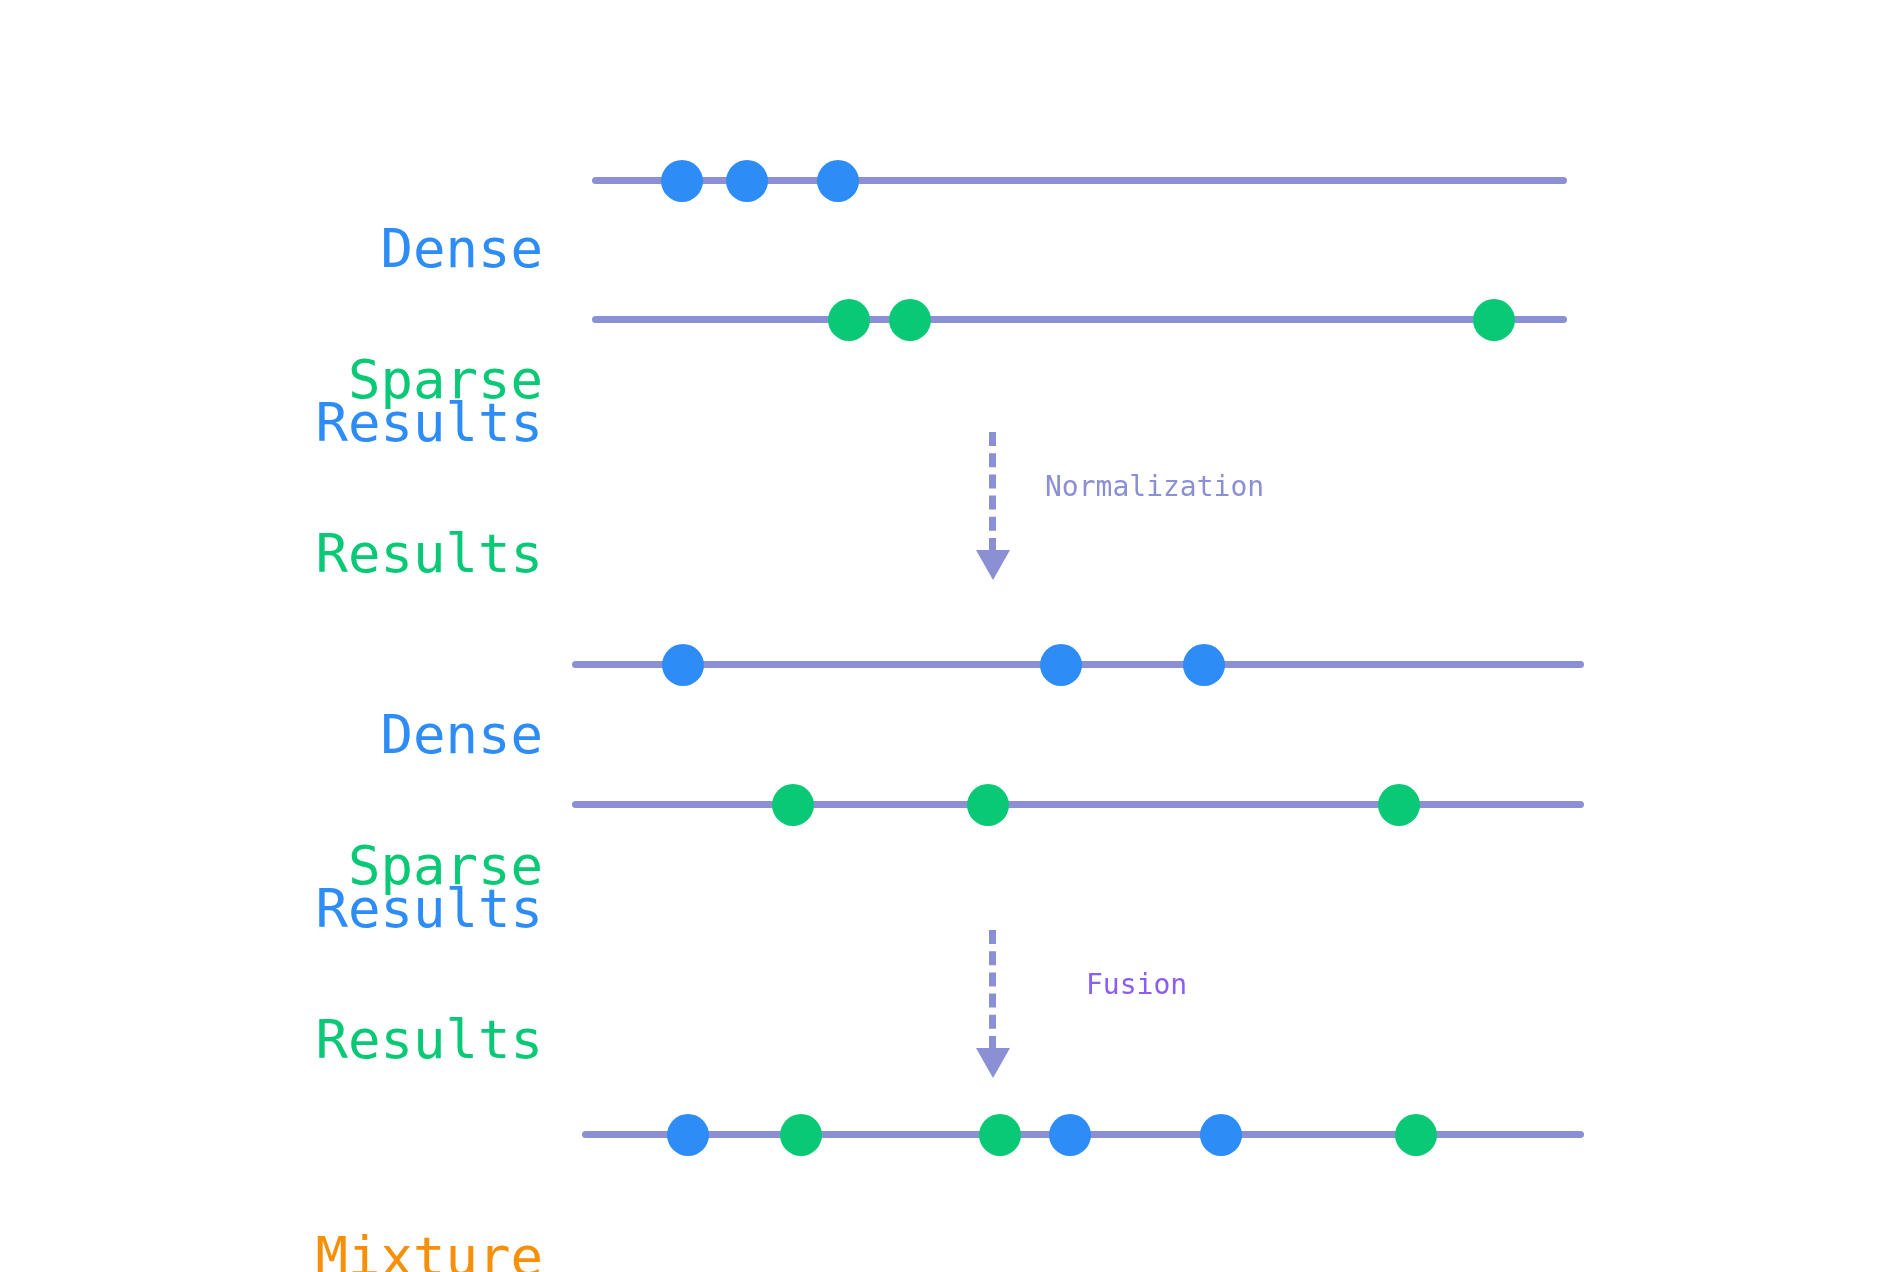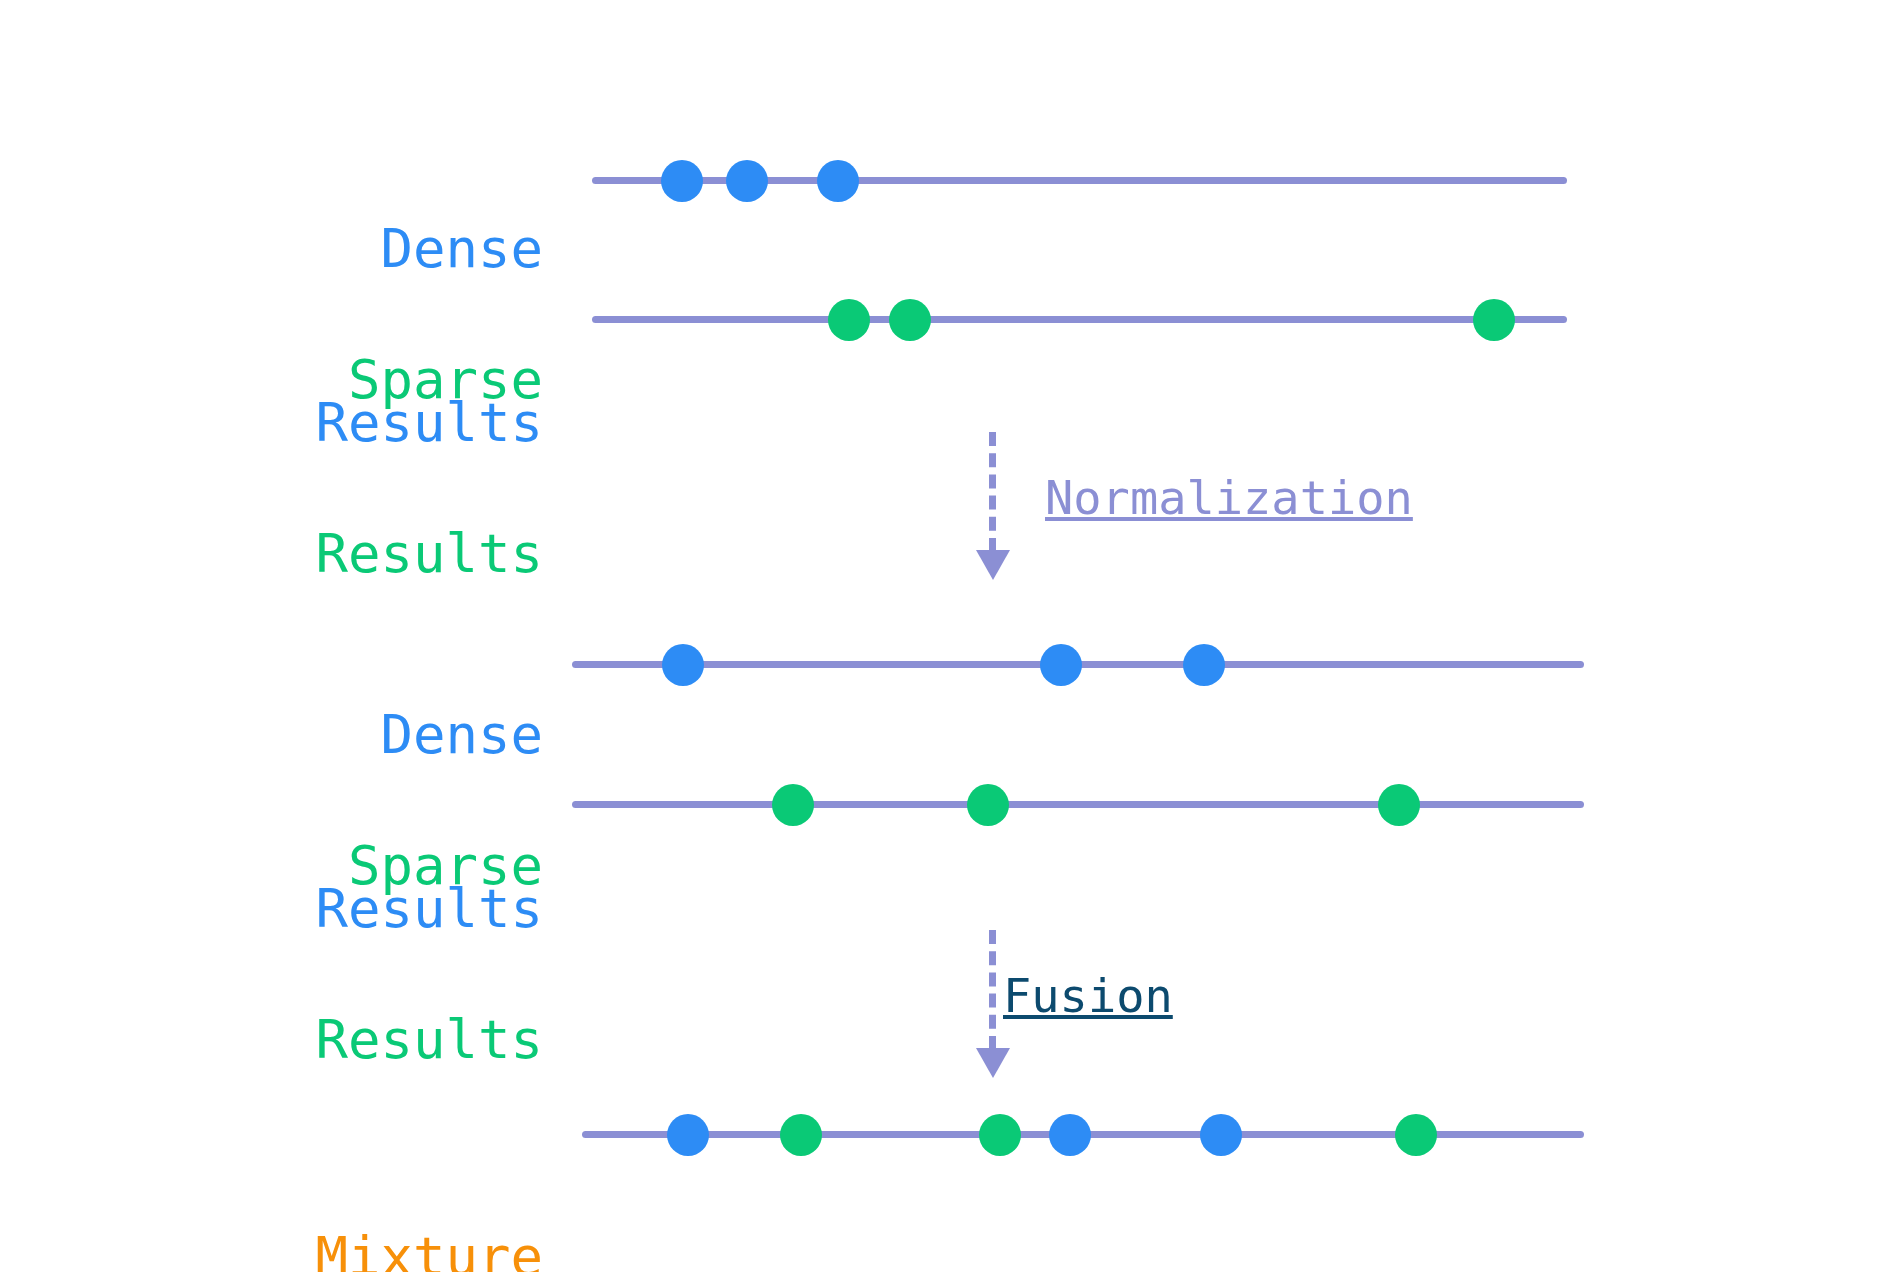--- a/index.html
+++ b/index.html
@@ -33,24 +33,23 @@
     height: 7px;
     border-radius: 4px;
   }
   .dot {
     position: absolute;
     border-radius: 50%;
   }
   .flow-text {
     position: absolute;
     font-family: "DejaVu Sans Mono", "Liberation Mono", monospace;
-    font-size: 47px;
+    font-size: 28px;
     white-space: pre;
     font-weight: 400;
-    text-decoration: underline;
   }
   .arrow-wrap {
     position: absolute;
   }
   .arrow-shaft {
     position: absolute;
     left: 0;
     top: 0;
     width: 0;
     border-left-style: dashed;
@@ -122,21 +121,21 @@
 
     <div class="dot" style="left:772px; top:784px; width:42px; height:42px; background:#0ac976;"></div>
     <div class="dot" style="left:967px; top:784px; width:42px; height:42px; background:#0ac976;"></div>
     <div class="dot" style="left:1378px; top:784px; width:42px; height:42px; background:#0ac976;"></div>
   </div>
 
   <div class="arrow-wrap" style="left:989px; top:930px; height:150px;">
     <div class="arrow-shaft" style="height:120px; border-left-color:#8b8fd4;"></div>
     <div class="arrow-head" style="left:-13px; top:118px; border-top:30px solid #8b8fd4;"></div>
   </div>
-  <div class="flow-text" style="left:1003px; top:968px; color:#0c4a6e;">Fusion</div>
+  <div class="flow-text" style="left:1086px; top:968px; color:#8b5cf6;">Fusion</div>
 
   <div>
 
     <div class="row-label" style="right:1334px; top:1112px; color:#f79009;">
       <div>Mixture</div>
     </div>
 
     <div class="axis-line" style="left:582px; top:1131px; width:1002px; background:#8b8fd4;"></div>
 
     <div class="dot" style="left:667px; top:1114px; width:42px; height:42px; background:#2d8cf5;"></div>

